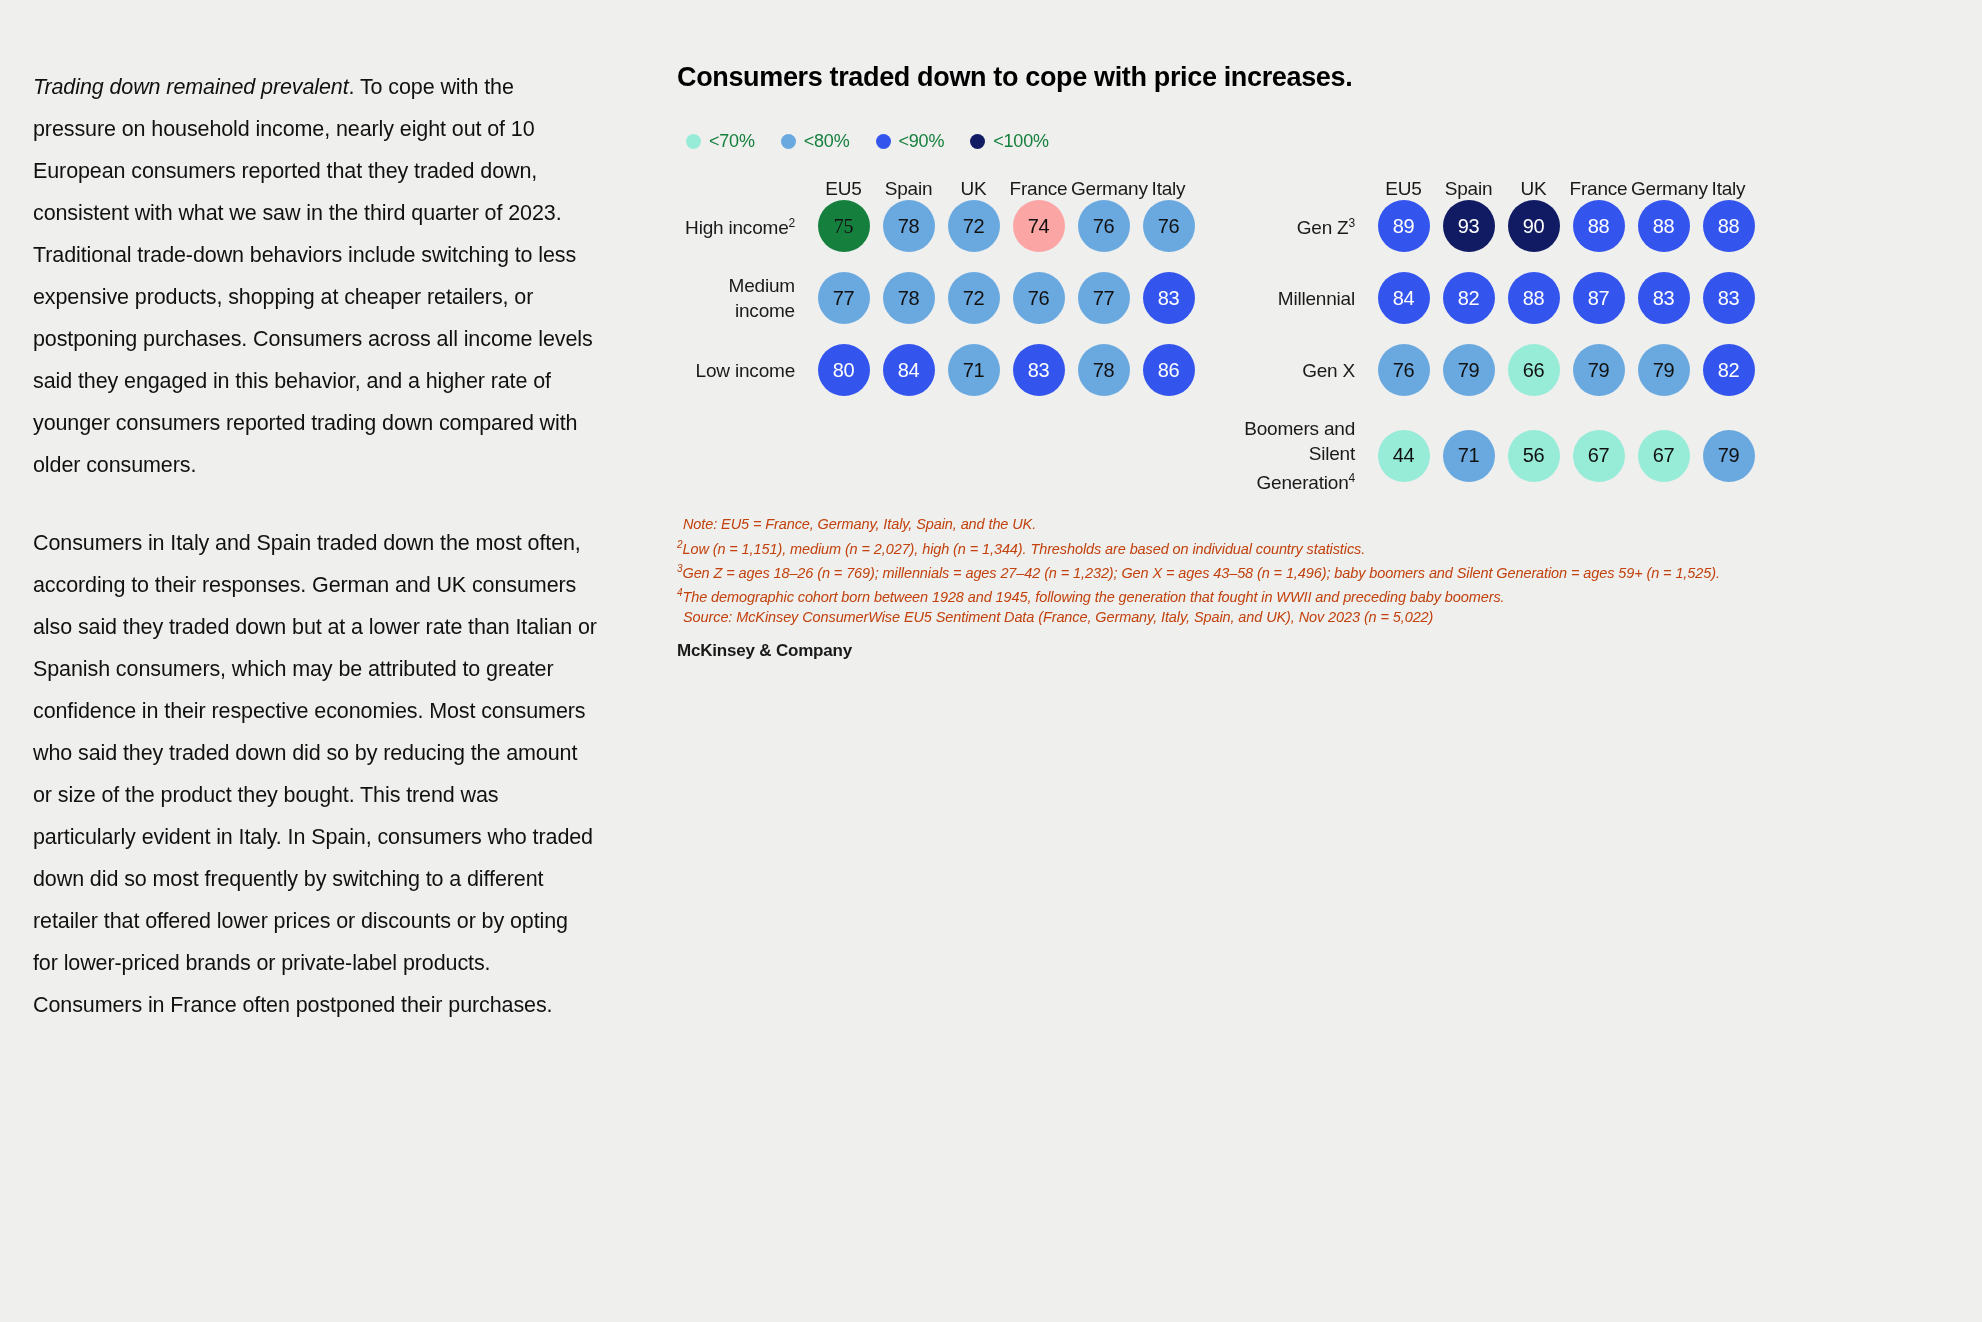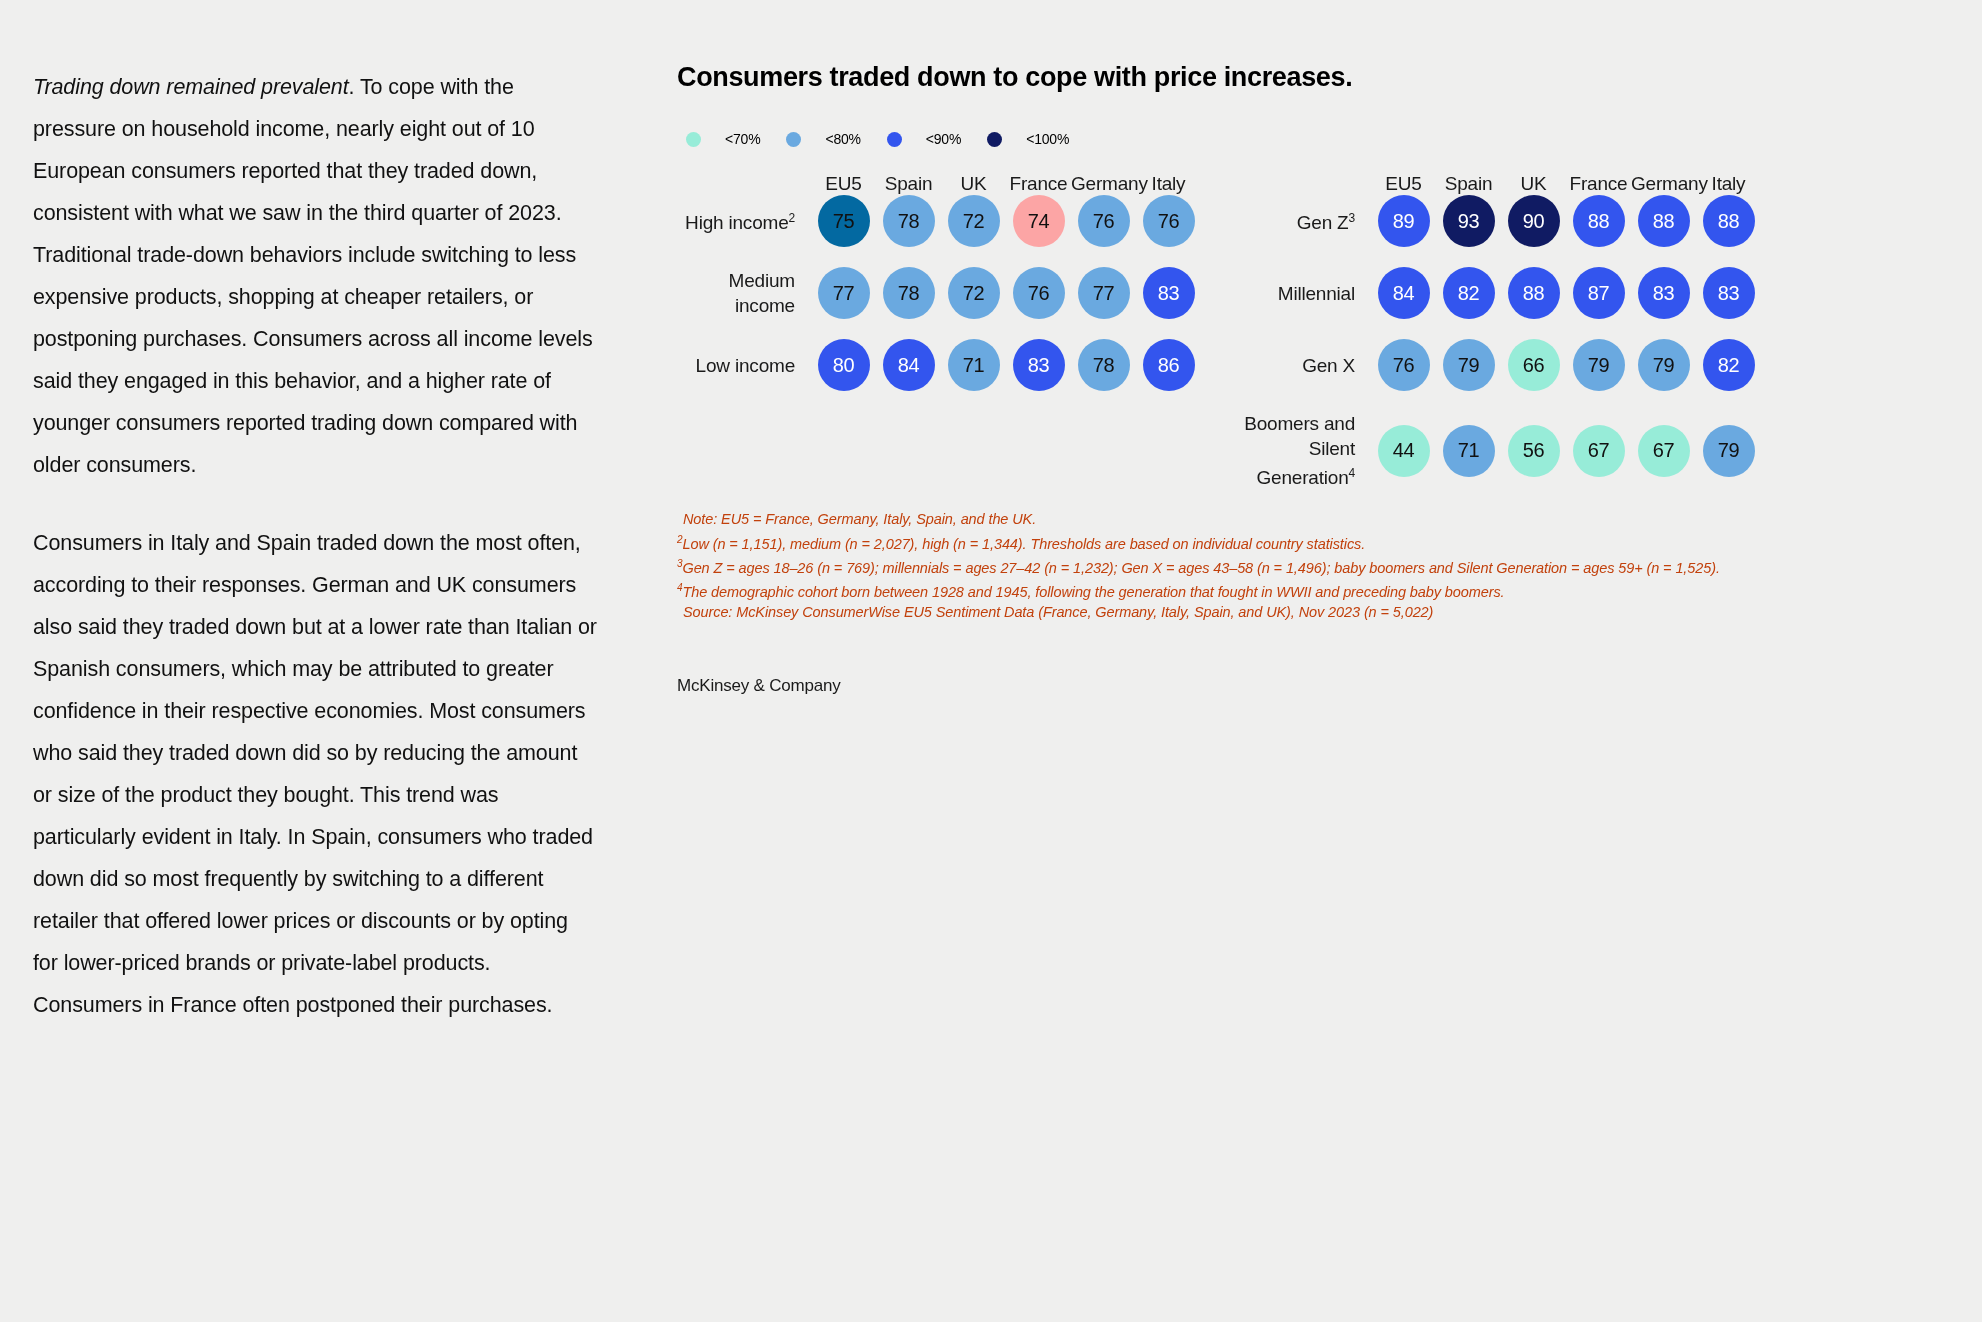--- a/index.html
+++ b/index.html
@@ -69,23 +69,23 @@
   
   .legend {
     display: flex;
     align-items: center;
     gap: 26px;
     margin: 0 0 26px 9px;
   }
   .legend-item {
     display: flex;
     align-items: center;
-    gap: 24px;
-    font-size: 14px;
-    color: #000000;
+    gap: 8px;
+    font-size: 18px;
+    color: #15803d;
     letter-spacing: -0.2px;
   }
   .legend-swatch {
     width: 15px;
     height: 15px;
     border-radius: 50%;
     display: block;
   }
 
   
@@ -148,23 +148,23 @@
     line-height: 19.5px;
     letter-spacing: -0.1px;
     width: 1260px;
     font-style: italic;
   }
   .footnotes div { white-space: nowrap; }
   .footnotes sup { font-size: 10px; }
   .note-indent { padding-left: 6px; }
 
   .brand {
-    margin-top: 54px;
+    margin-top: 14px;
     font-size: 17px;
-    font-weight: 400;
+    font-weight: 700;
     color: #1a1a1a;
     letter-spacing: -0.2px;
   }
 </style>
 </head>
 <body>
 
 <div class="article">
   <p><em>Trading down remained prevalent</em><span>. To cope with the pressure on household income, nearly eight out of 10 European consumers reported that they traded down, consistent with what we saw in the third quarter of 2023. Traditional trade-down behaviors include switching to less expensive products, shopping at cheaper retailers, or postponing purchases. Consumers across all income levels said they engaged in this behavior, and a higher rate of younger consumers reported trading down compared with older consumers.</span></p>
   <p>Consumers in Italy and Spain traded down the most often, according to their responses. German and UK consumers also said they traded down but at a lower rate than Italian or Spanish consumers, which may be attributed to greater confidence in their respective economies. Most consumers who said they traded down did so by reducing the amount or size of the product they bought. This trend was particularly evident in Italy. In Spain, consumers who traded down did so most frequently by switching to a different retailer that offered lower prices or discounts or by opting for lower-priced brands or private-label products. Consumers in France often postponed their purchases.</p>
@@ -201,21 +201,21 @@
           <div class="col-hdr">EU5</div>
           <div class="col-hdr">Spain</div>
           <div class="col-hdr">UK</div>
           <div class="col-hdr">France</div>
           <div class="col-hdr">Germany</div>
           <div class="col-hdr">Italy</div>
         </div>
         <div class="data-row">
           <div class="row-label"><span>High income</span><sup>2</sup></div>
           <div class="cell">
-            <div class="bubble" style="background: #0369a1; color: rgb(17, 17, 17);">75</div>
+            <div class="bubble" style="background: #15803d; color: rgb(17, 17, 17); font-family: Liberation Serif, serif;">75</div>
           </div>
           <div class="cell">
             <div class="bubble" style="background: rgb(106, 169, 224); color: rgb(17, 17, 17);">78</div>
           </div>
           <div class="cell">
             <div class="bubble" style="background: rgb(106, 169, 224); color: rgb(17, 17, 17);">72</div>
           </div>
           <div class="cell">
             <div class="bubble" style="background: #fca5a5; color: rgb(17, 17, 17);">74</div>
           </div>

